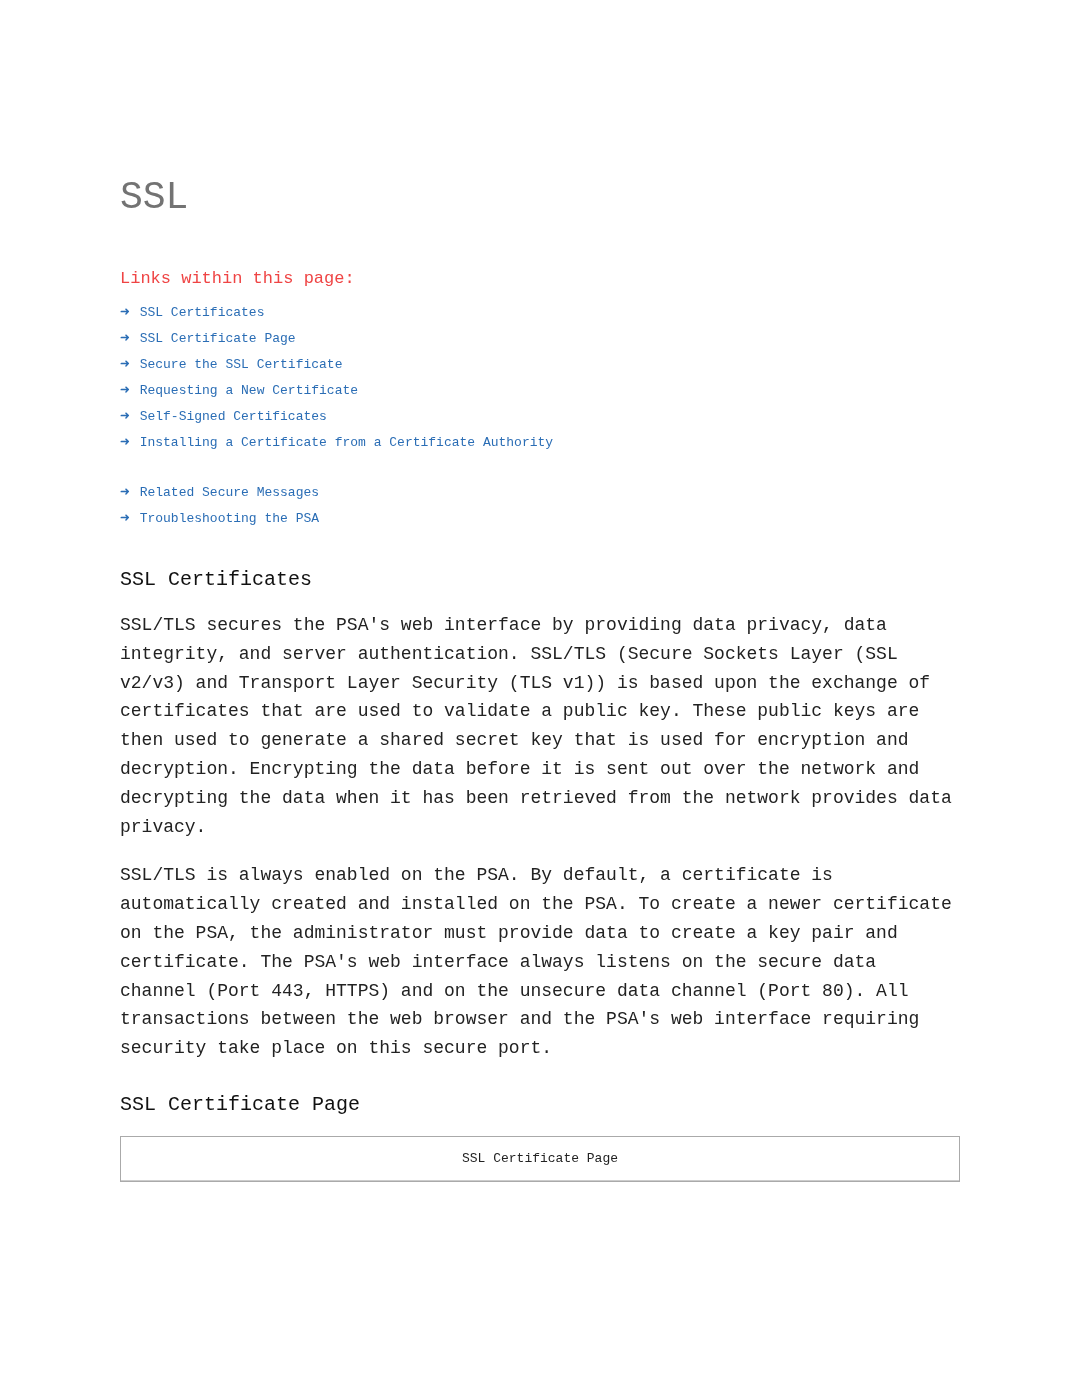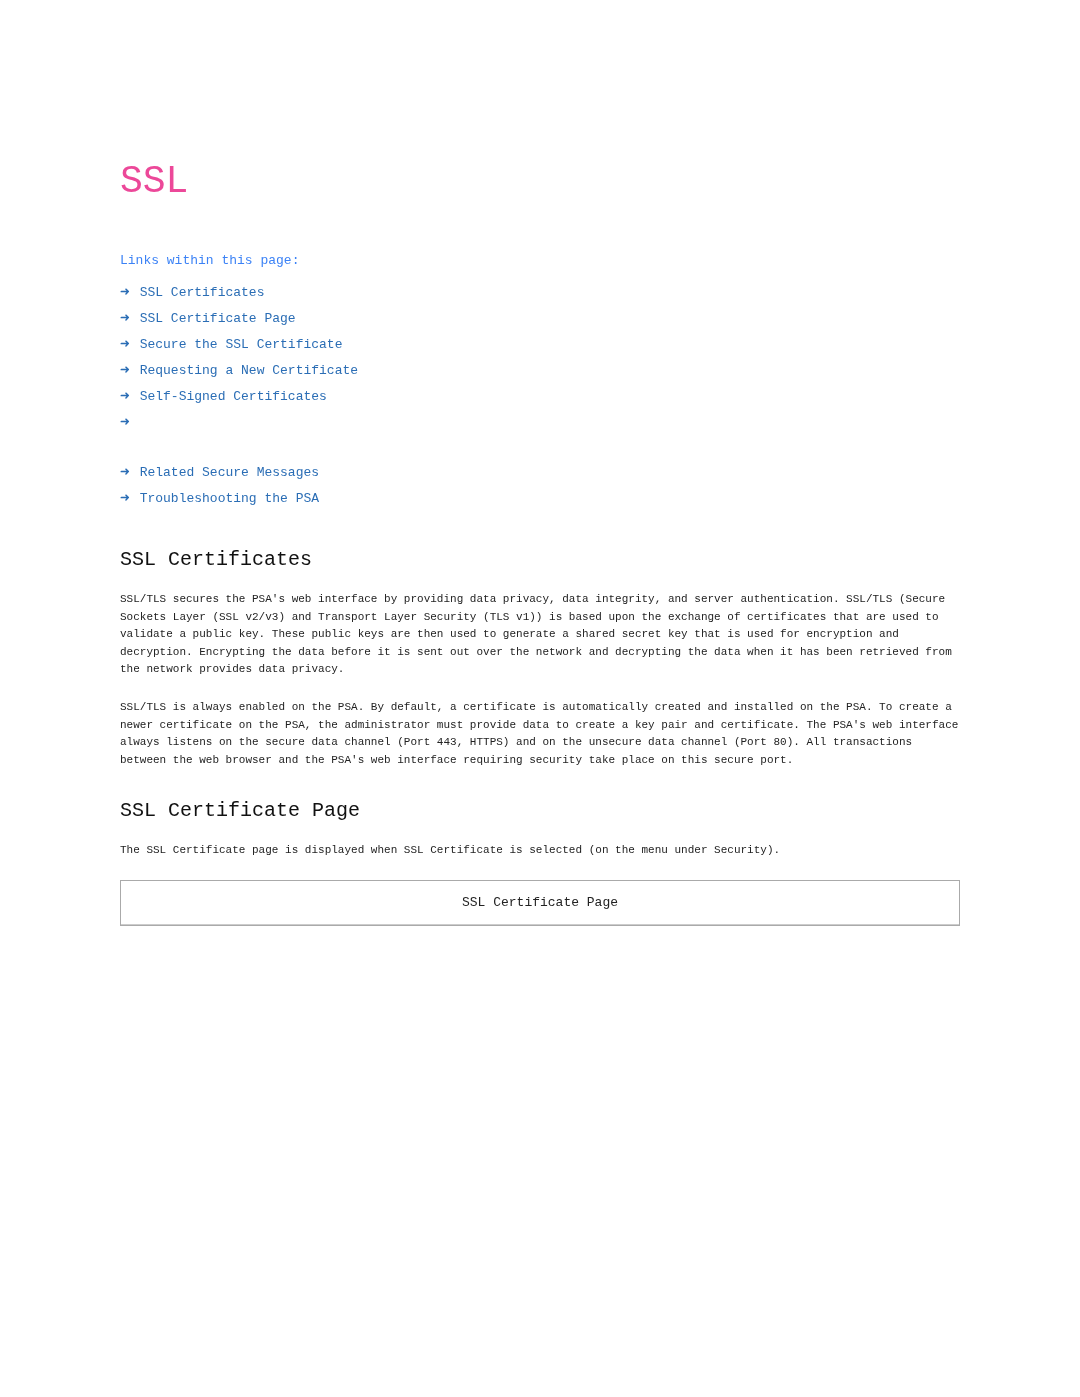--- a/index.html
+++ b/index.html
@@ -22,31 +22,32 @@
       max-width: 960px;
       margin: 0 auto;
       padding: 160px 60px 60px 60px;
     }
 
     .page-title {
       font-size: 38px;
       font-weight: normal;
       font-family: "Courier New", Courier, monospace;
       margin-bottom: 50px;
-      color: #ec4899;
+      color: #737373;
+      margin-top: 16px;
     }
 
     .links-section {
       margin-bottom: 30px;
     }
 
     .links-label {
-      font-size: 13px;
+      font-size: 17px;
       margin-bottom: 14px;
-      color: #3b82f6;
+      color: #ef4444;
     }
 
     .link-item {
       display: flex;
       align-items: center;
       margin-bottom: 6px;
     }
 
     .arrow-icon {
       color: #2a6db5;
@@ -70,21 +71,21 @@
     .section-heading {
       font-size: 20px;
       font-weight: normal;
       font-family: "Courier New", Courier, monospace;
       margin-bottom: 20px;
       margin-top: 10px;
       color: #111111;
     }
 
     .body-text {
-      font-size: 11px;
+      font-size: 18px;
       line-height: 1.6;
       margin-bottom: 20px;
       font-family: "Courier New", Courier, monospace;
       color: #222222;
     }
 
     .section-block {
       margin-bottom: 30px;
     }
 
@@ -129,20 +130,21 @@
     <div class="link-item">
       <span class="arrow-icon">➜</span>
       <a class="link-text" href="#requesting">Requesting a New Certificate</a>
     </div>
     <div class="link-item">
       <span class="arrow-icon">➜</span>
       <a class="link-text" href="#self-signed">Self-Signed Certificates</a>
     </div>
     <div class="link-item">
       <span class="arrow-icon">➜</span>
+      <a class="link-text" href="#installing">Installing a Certificate from a Certificate Authority</a>
     </div>
   </div>
 
   <div class="related-links-section">
 
     <div class="link-item">
       <span class="arrow-icon">➜</span>
       <a class="link-text" href="#related-system">Related Secure Messages</a>
     </div>
     <div class="link-item">
@@ -155,20 +157,19 @@
     <h2 class="section-heading">SSL Certificates</h2>
 
     <p class="body-text">SSL/TLS secures the PSA's web interface by providing data privacy, data integrity, and server authentication. SSL/TLS (Secure Sockets Layer (SSL v2/v3) and Transport Layer Security (TLS v1)) is based upon the exchange of certificates that are used to validate a public key. These public keys are then used to generate a shared secret key that is used for encryption and decryption. Encrypting the data before it is sent out over the network and decrypting the data when it has been retrieved from the network provides data privacy.</p>
 
     <p class="body-text">SSL/TLS is always enabled on the PSA. By default, a certificate is automatically created and installed on the PSA. To create a newer certificate on the PSA, the administrator must provide data to create a key pair and certificate. The PSA's web interface always listens on the secure data channel (Port 443, HTTPS) and on the unsecure data channel (Port 80). All transactions between the web browser and the PSA's web interface requiring security take place on this secure port.</p>
   </div>
 
   <div class="section-block" id="ssl-certificate-page">
     <h2 class="section-heading">SSL Certificate Page</h2>
 
-    <p class="body-text">The SSL Certificate page is displayed when SSL Certificate is selected (on the menu under Security).</p>
 
     <div class="table-box">
       <div class="table-box-title">SSL Certificate Page</div>
     </div>
   </div>
 
 </div>
 
 </body></html>

